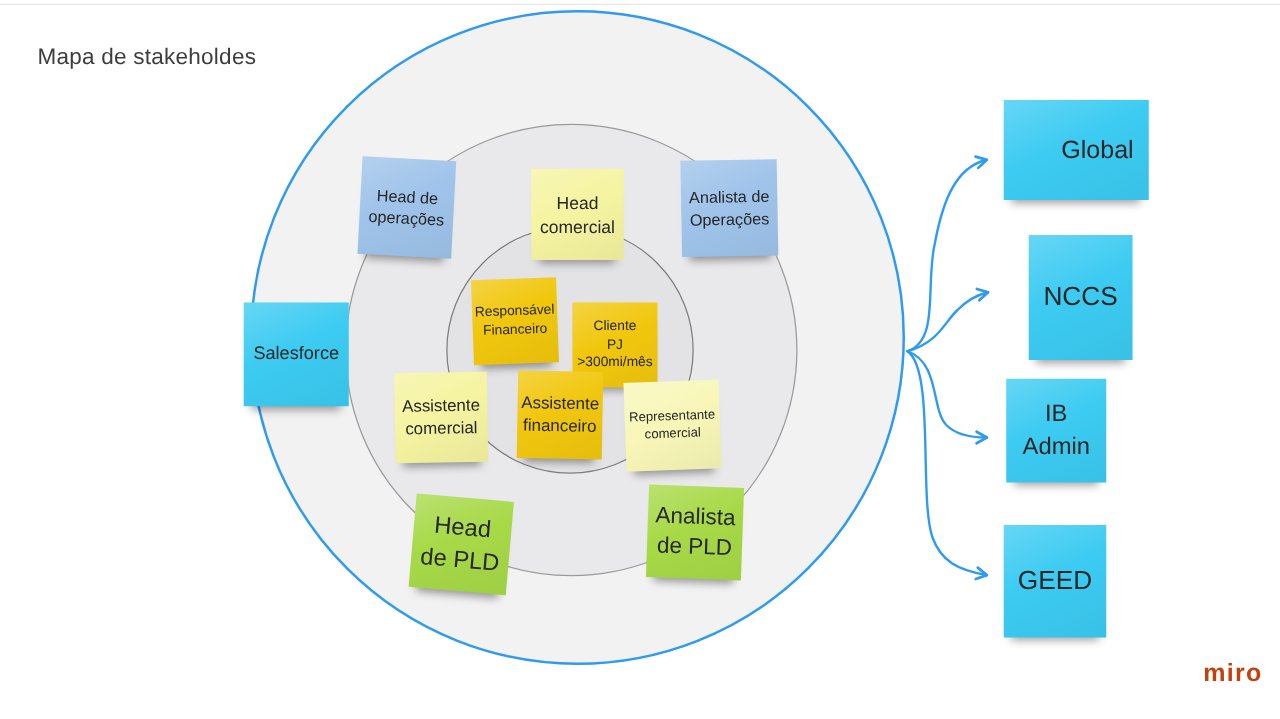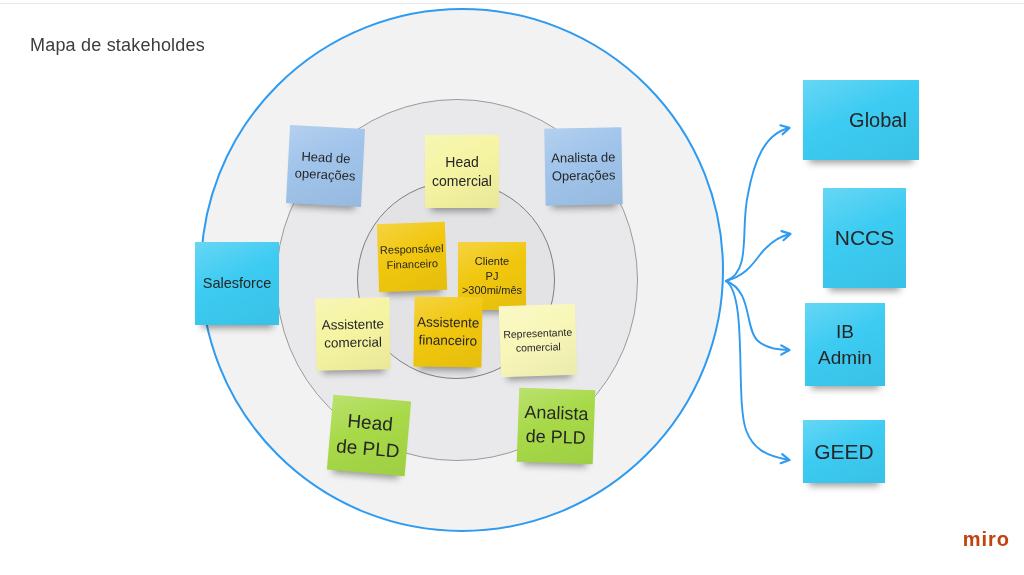--- a/index.html
+++ b/index.html
@@ -55,21 +55,21 @@
   #note-responsavel-financeiro{left:378px;top:223px;width:68px;height:68px;background-color:var(--note-gold);font-size:11px;transform:rotate(-2deg);}
   #note-cliente-pj{left:458px;top:222px;width:68px;height:68px;background-color:var(--note-gold);font-size:11px;margin-top:20px;}
   #note-assistente-comercial{left:316px;top:298px;width:74px;height:72px;background-color:var(--note-yellow);font-size:13.5px;transform:rotate(-1deg);}
   #note-assistente-financeiro{left:414px;top:297px;width:68px;height:70px;background-color:var(--note-gold);font-size:13.5px;transform:rotate(1deg);}
   #note-representante-comercial{left:500px;top:305px;width:76px;height:71px;background-color:var(--note-yellow-pale);font-size:10.5px;transform:rotate(-2deg);}
   #note-head-pld{left:330px;top:398px;width:78px;height:75px;background-color:var(--note-green);font-size:19px;transform:rotate(5deg);}
   #note-analista-pld{left:518px;top:389px;width:76px;height:74px;background-color:var(--note-green);font-size:18px;transform:rotate(2deg);}
   #note-global{left:803px;top:80px;width:82px;height:80px;background-color:var(--note-cyan);font-size:20px;padding-left:34px;}
   #note-nccs{left:803px;top:188px;width:83px;height:100px;background-color:var(--note-cyan);font-size:21px;margin-left:20px;}
   #note-ib-admin{left:805px;top:303px;width:80px;height:83px;background-color:var(--note-cyan);font-size:19px;}
-  #note-geed{left:803px;top:420px;width:82px;height:63px;background-color:var(--note-cyan);font-size:21px;}
+  #note-geed{left:803px;top:420px;width:82px;height:90px;background-color:var(--note-cyan);font-size:21px;}
 
   .note-label{pointer-events:none;}
 
   .miro-watermark{
     position:absolute;right:14px;bottom:24px;
     font-size:20px;font-weight:bold;color:#c2410c;letter-spacing:1px;
   }
 </style>
 </head>
 <body>

